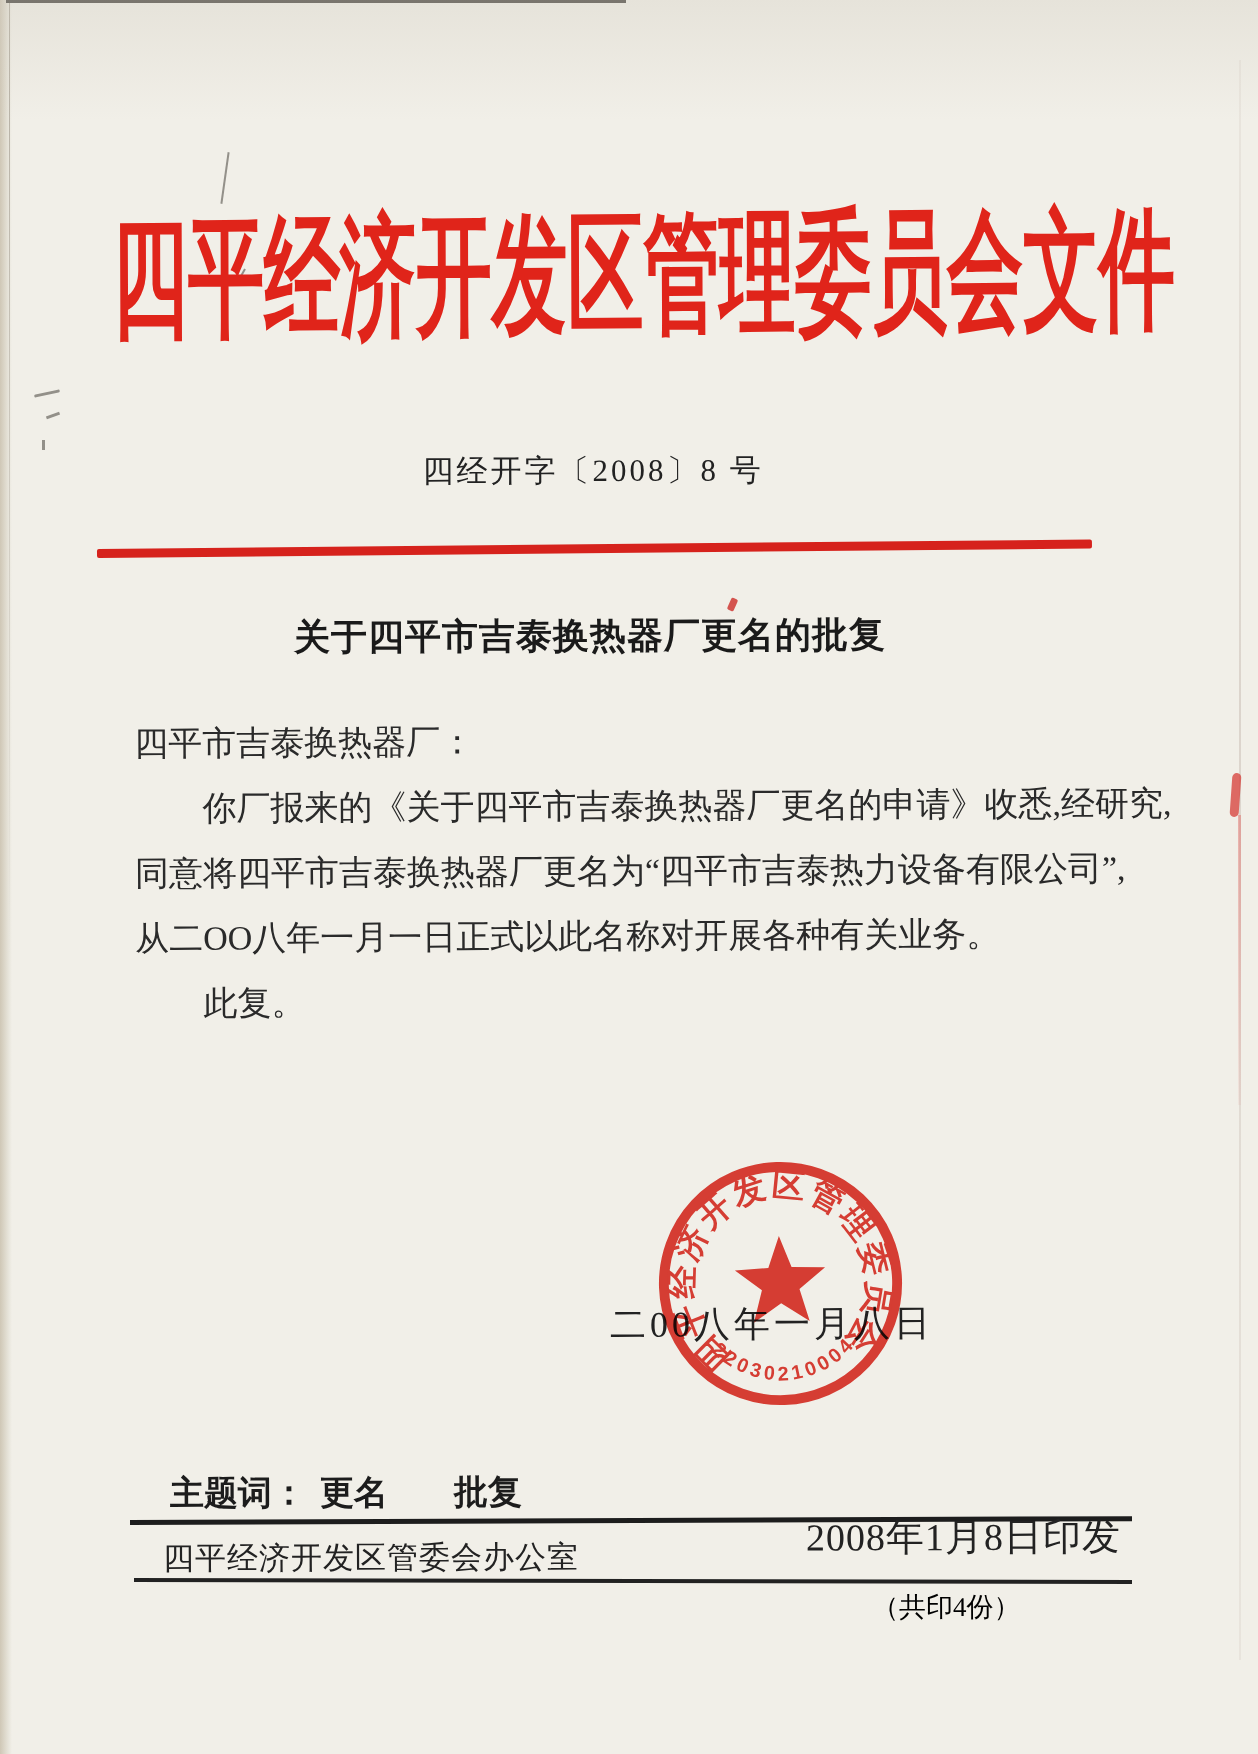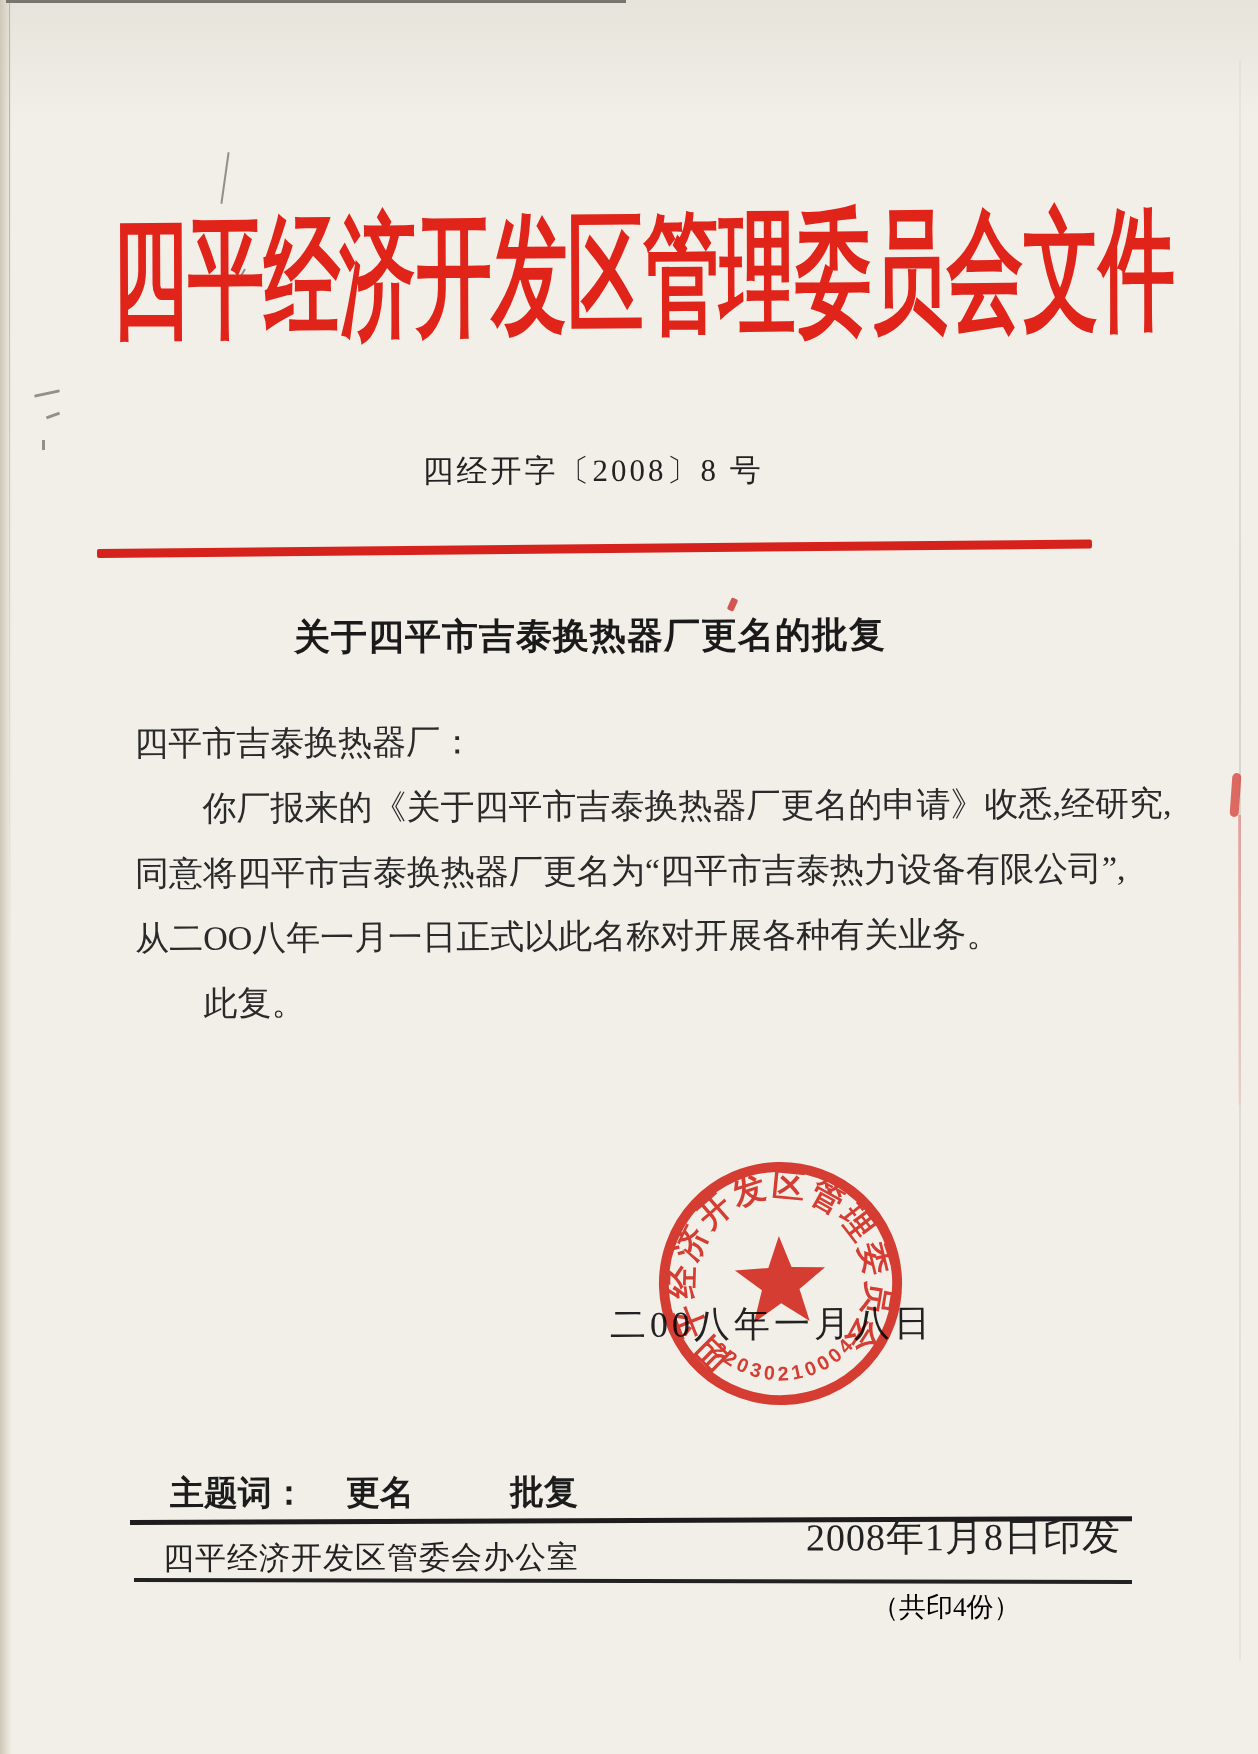--- a/index.html
+++ b/index.html
@@ -70,22 +70,22 @@
   .seal text{fill:#e03228;}
   .seal .ring-chars{font-family:"Liberation Sans","DejaVu Sans",sans-serif;
     font-size:33px;font-weight:bold;letter-spacing:3px;}
   .seal .ring-num{font-family:"Liberation Sans","DejaVu Sans",sans-serif;
     font-size:20px;font-weight:bold;letter-spacing:4px;}
 
   
   .subject-row{position:absolute;left:170px;top:1470px;
     font-family:"Liberation Sans","DejaVu Sans",sans-serif;font-weight:bold;
     font-size:34px;color:#1c1c1c;white-space:nowrap;transform:rotate(-0.2deg);}
-  .subject-row .kw1{margin-left:40px;text-align:center;}
-  .subject-row .kw2{margin-left:96px;}
+  .subject-row .kw1{margin-left:14px;text-align:center;}
+  .subject-row .kw2{margin-left:66px;}
   .rule-1{position:absolute;left:130px;top:1520px;width:1002px;height:5px;
     background:#1d1d1d;transform:rotate(-0.22deg);transform-origin:left center;}
   .office{position:absolute;left:163px;top:1537px;font-size:31px;color:#222;
     letter-spacing:1px;white-space:nowrap;transform:rotate(-0.2deg);}
   .print-date{position:absolute;left:806px;top:1512px;font-size:38px;color:#222;
     letter-spacing:1px;white-space:nowrap;transform:rotate(-0.2deg);}
   .rule-2{position:absolute;left:134px;top:1578px;width:998px;height:4px;
     background:#222;transform:rotate(0.12deg);transform-origin:left center;}
   .copies{position:absolute;left:872px;top:1589px;font-size:27px;color:#000000;
     white-space:nowrap;transform:rotate(-0.2deg);}

